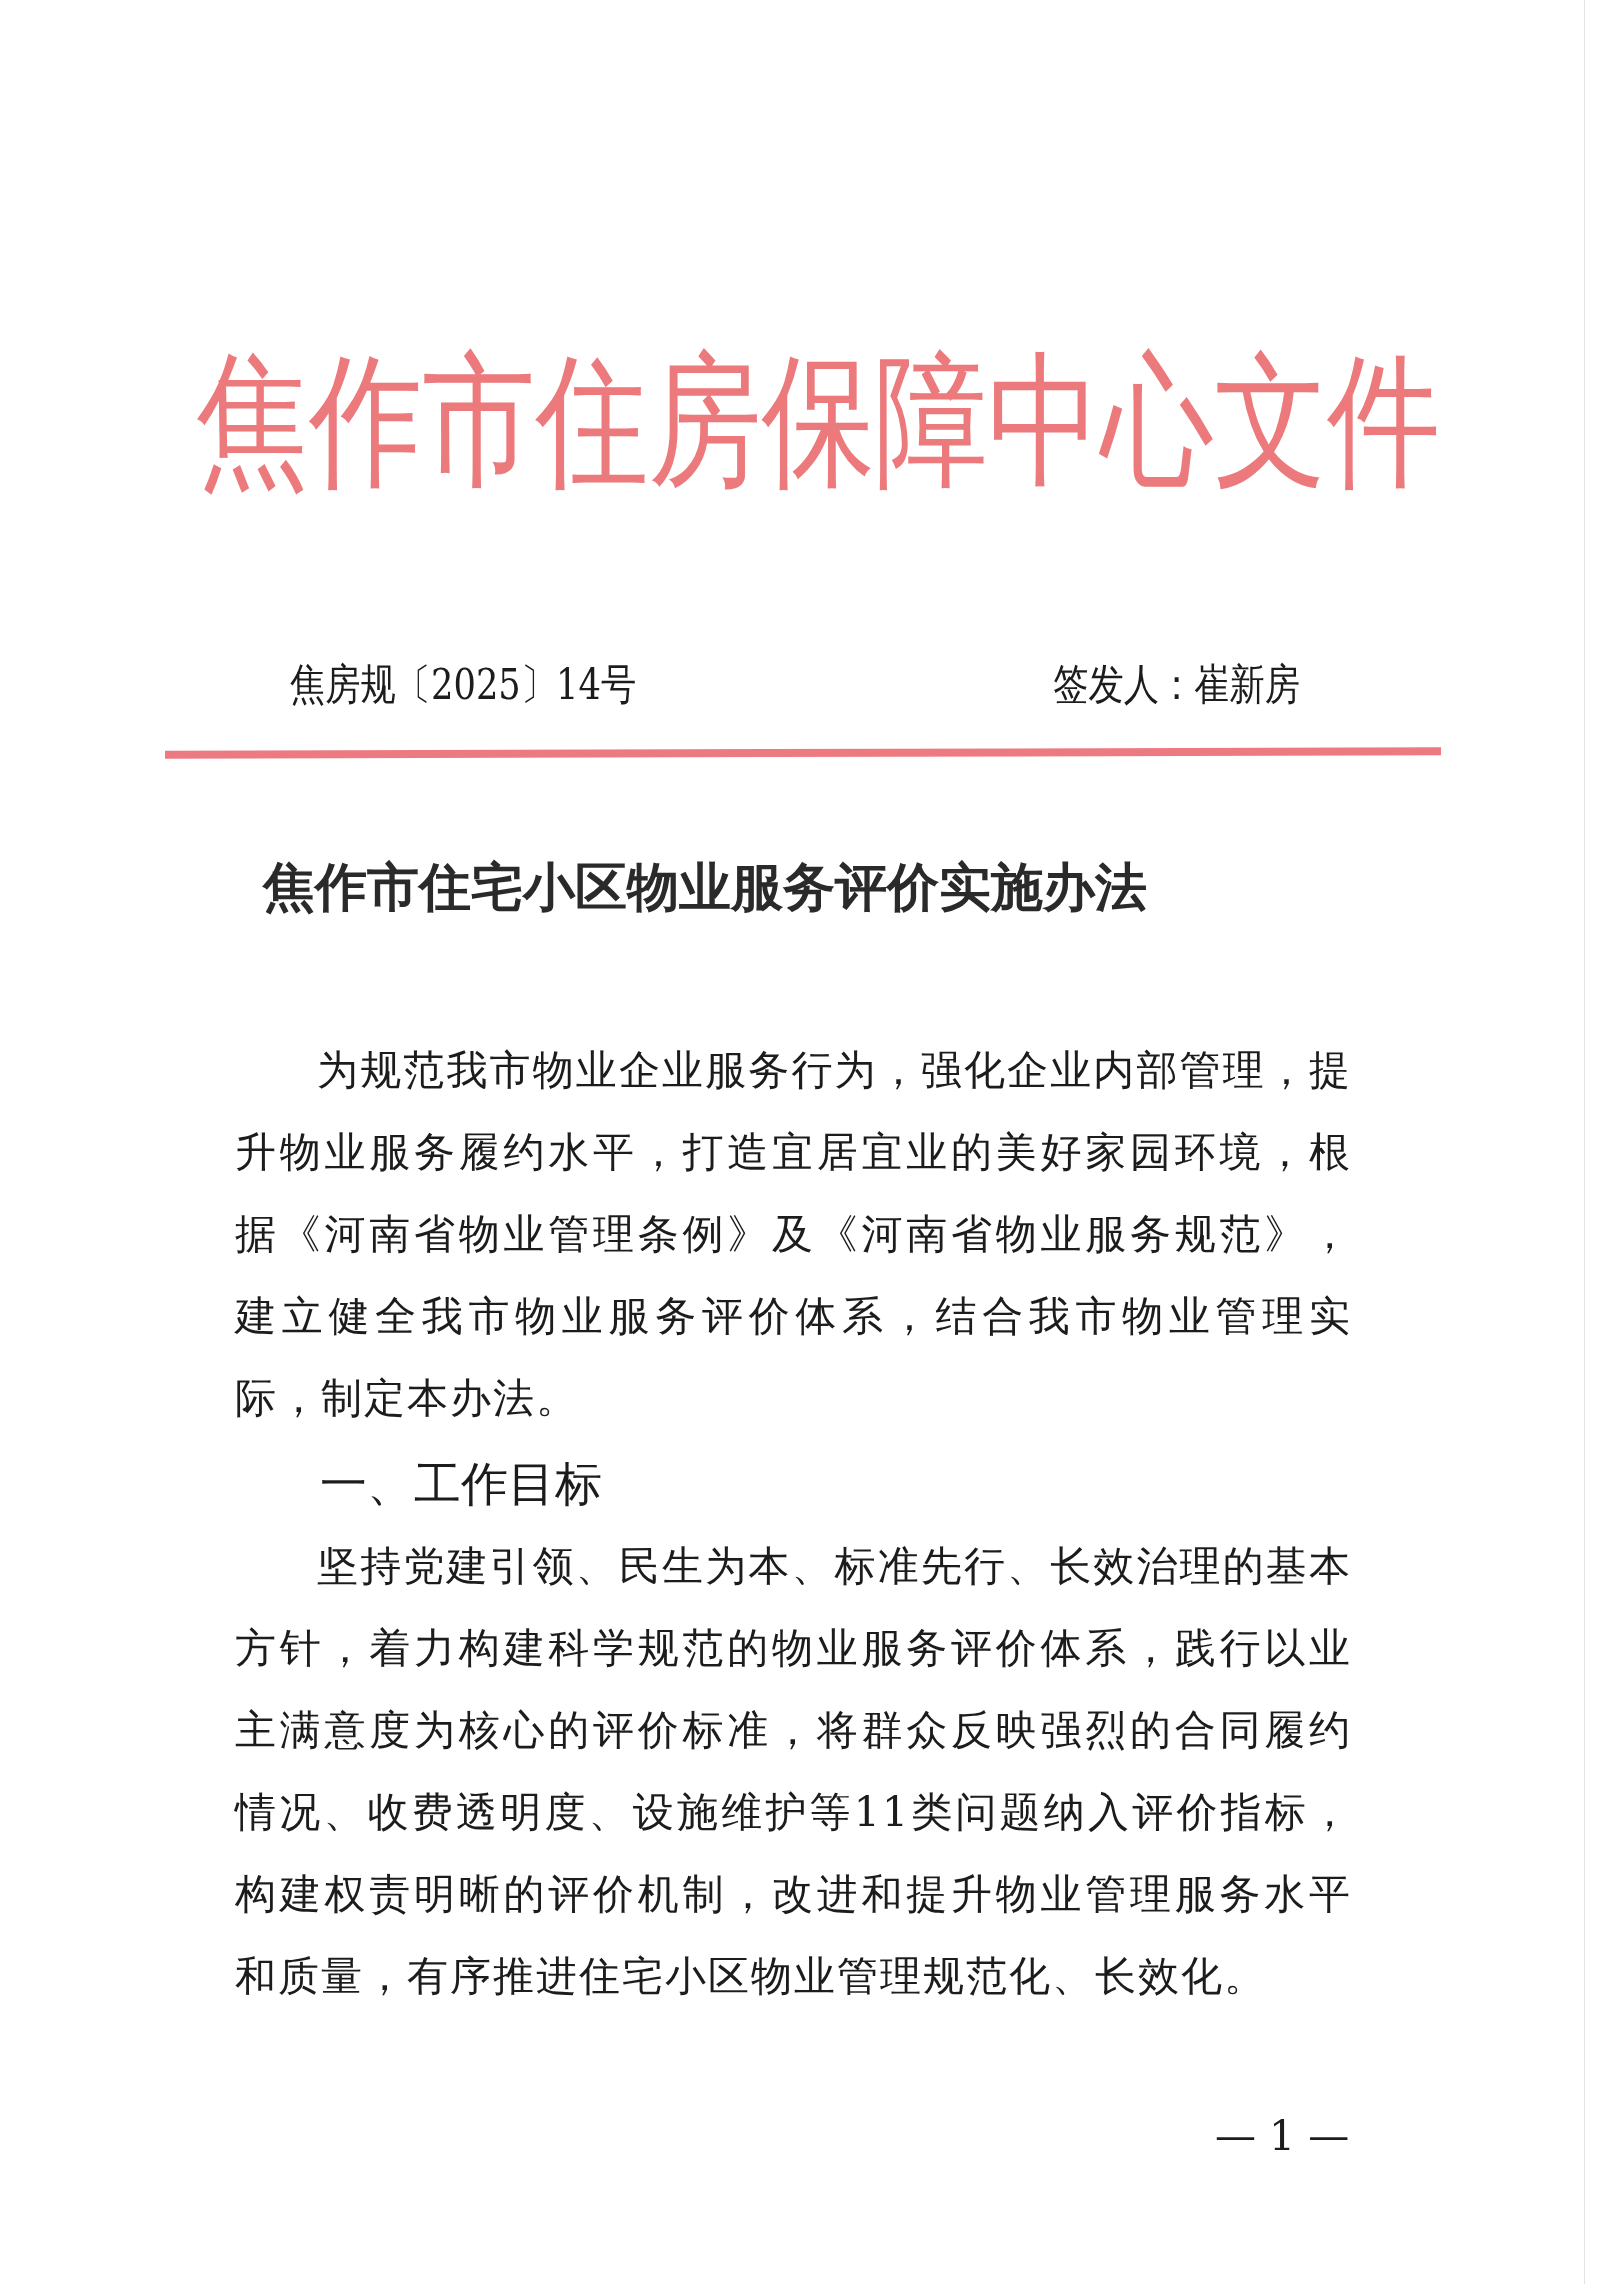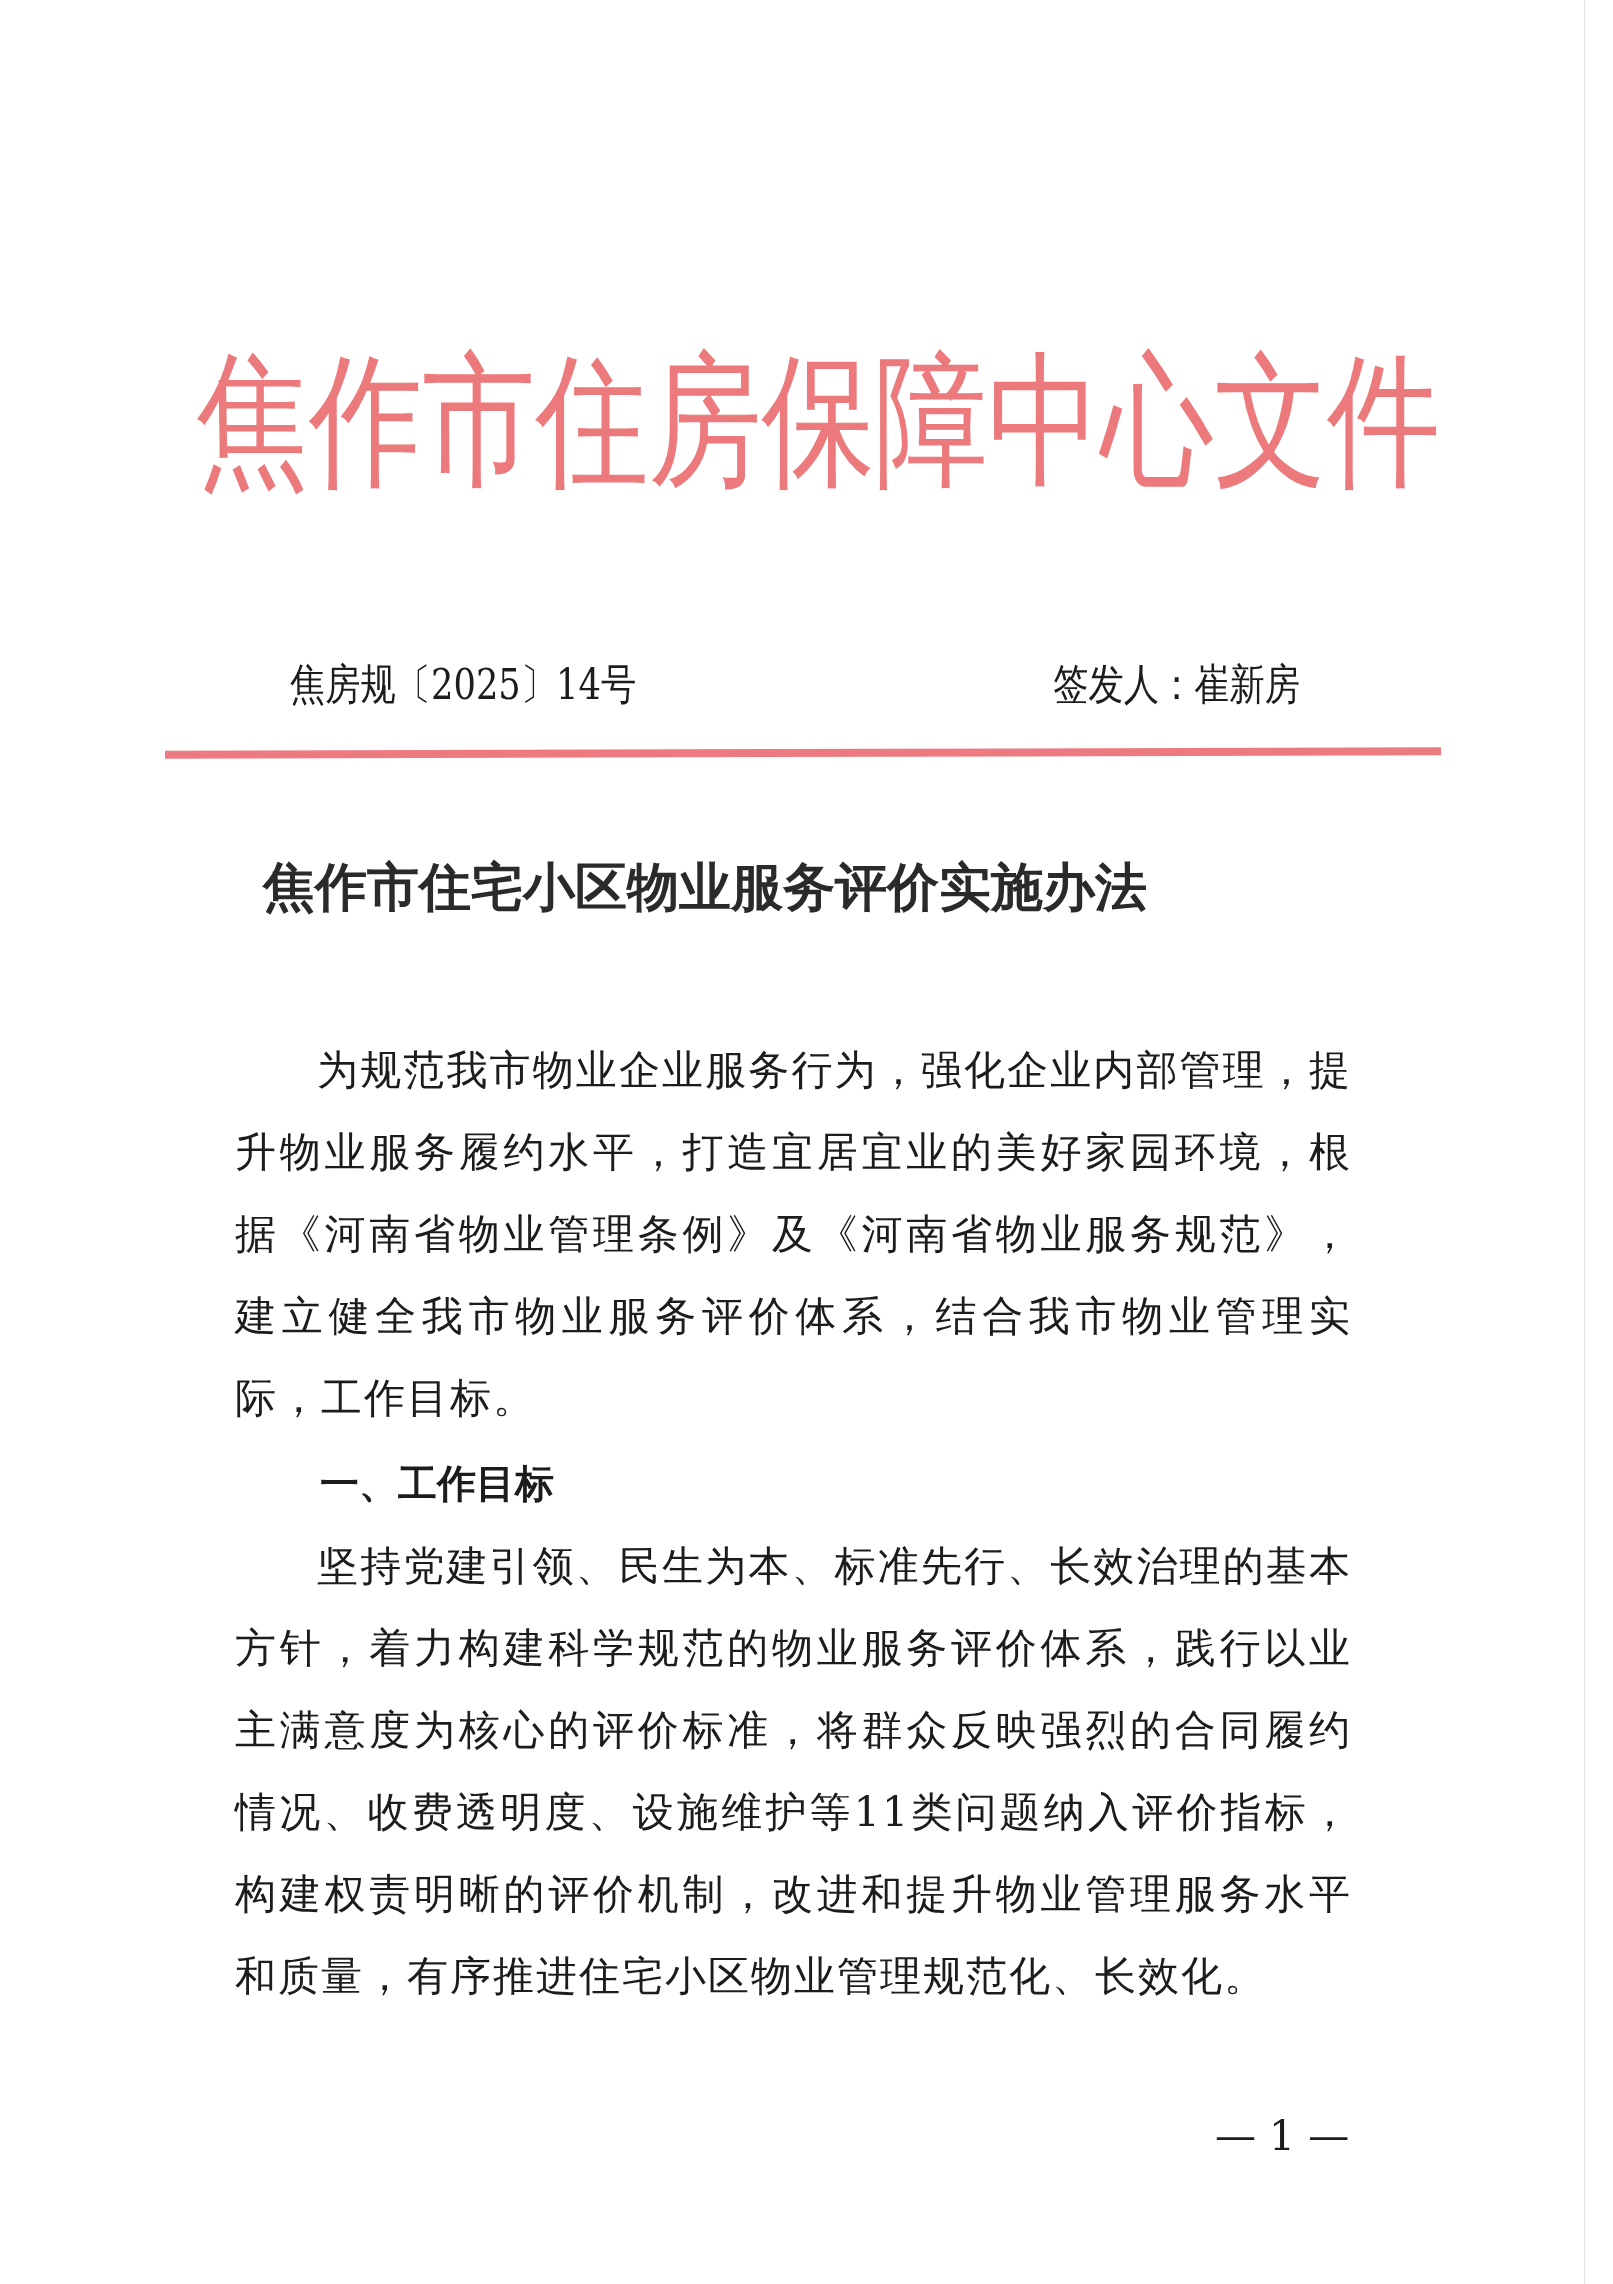--- a/index.html
+++ b/index.html
@@ -98,22 +98,22 @@
       text-align: justify;
       text-align-last: left;
       color: #1c1c1c;
     }
     .para1 { top: 1029px; text-indent: 82px; }
     .section-heading {
       position: absolute;
       left: 320px;
       top: 1443px;
       font-family: "DejaVu Sans", "Liberation Sans", sans-serif;
-      font-weight: bold;
-      font-size: 39px;
+      font-weight: normal;
+      font-size: 47px;
       line-height: 82px;
       color: #1c1c1c;
     }
     .para2 { top: 1525px; text-indent: 82px; }
     .page-number {
       position: absolute;
       left: 1215px;
       top: 2107px;
       font-size: 41px;
       line-height: 59px;
@@ -142,20 +142,20 @@
 
 <div class="doc-meta">
   <span class="doc-number">焦房规〔2025〕14号</span>
   <span class="signer">签发人：崔新房</span>
 </div>
 
 <div class="red-rule"></div>
 
 <div class="doc-title">焦作市住宅小区物业服务评价实施办法</div>
 
-<div class="body-text para1">为规范我市物业企业服务行为，强化企业内部管理，提升物业服务履约水平，打造宜居宜业的美好家园环境，根据《河南省物业管理条例》及《河南省物业服务规范》，建立健全我市物业服务评价体系，结合我市物业管理实际，工作目标。</div>
+<div class="body-text para1">为规范我市物业企业服务行为，强化企业内部管理，提升物业服务履约水平，打造宜居宜业的美好家园环境，根据《河南省物业管理条例》及《河南省物业服务规范》，建立健全我市物业服务评价体系，结合我市物业管理实际，制定本办法。</div>
 
 <div class="section-heading">一、工作目标</div>
 
 <div class="body-text para2">坚持党建引领、民生为本、标准先行、长效治理的基本方针，着力构建科学规范的物业服务评价体系，践行以业主满意度为核心的评价标准，将群众反映强烈的合同履约情况、收费透明度、设施维护等11类问题纳入评价指标，构建权责明晰的评价机制，改进和提升物业管理服务水平和质量，有序推进住宅小区物业管理规范化、长效化。</div>
 
 <div class="page-number">— 1 —</div>
 
 
 </body></html>

